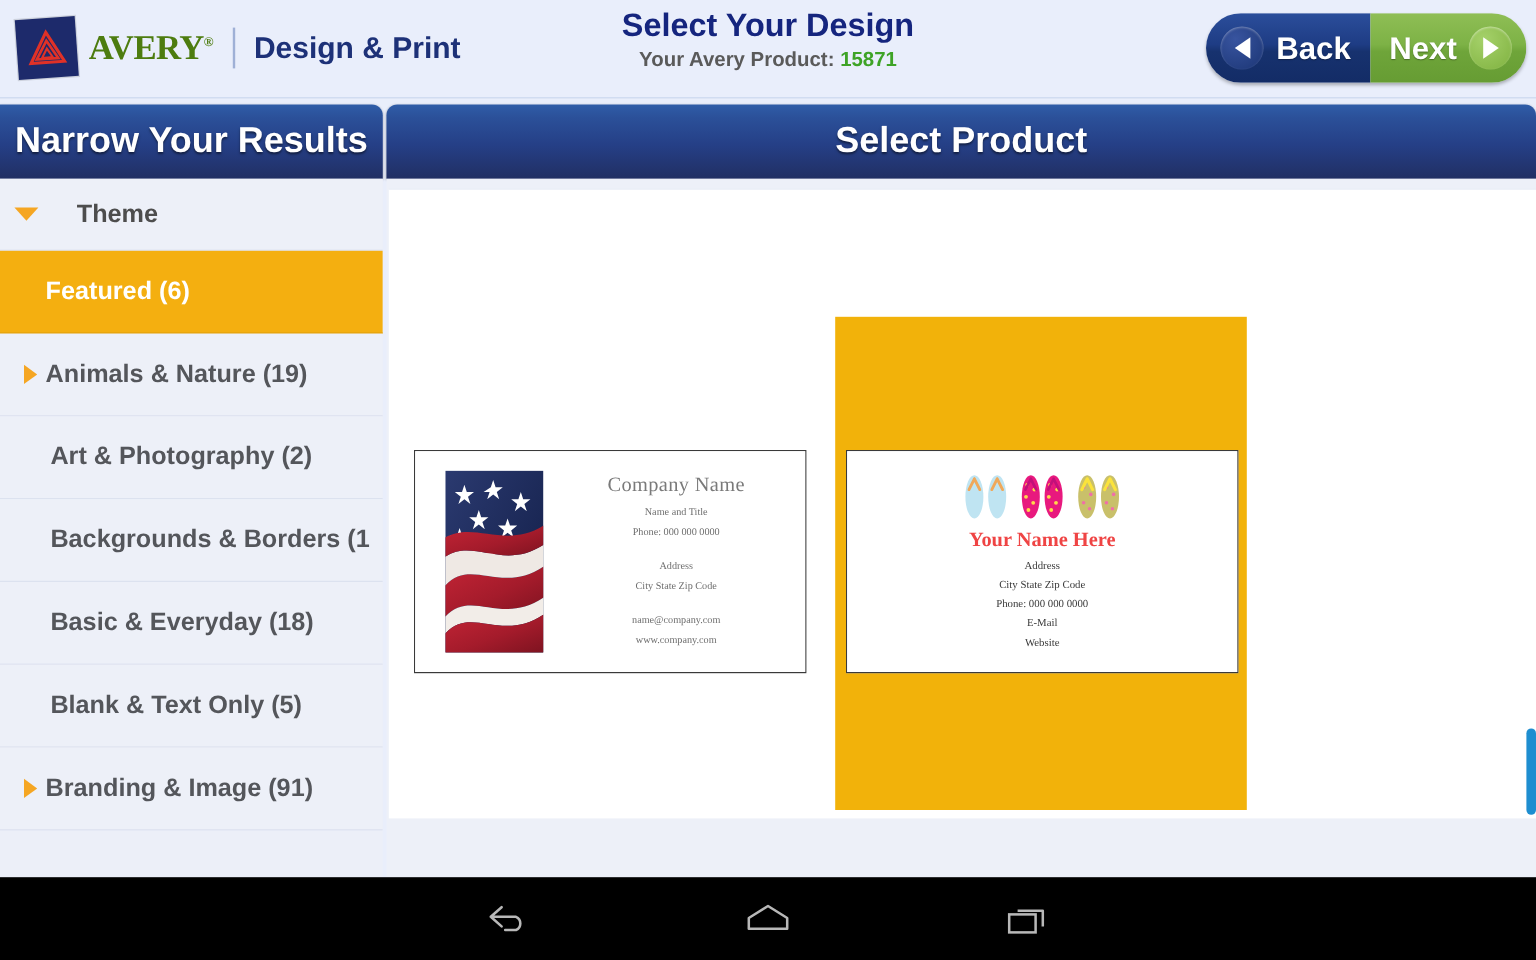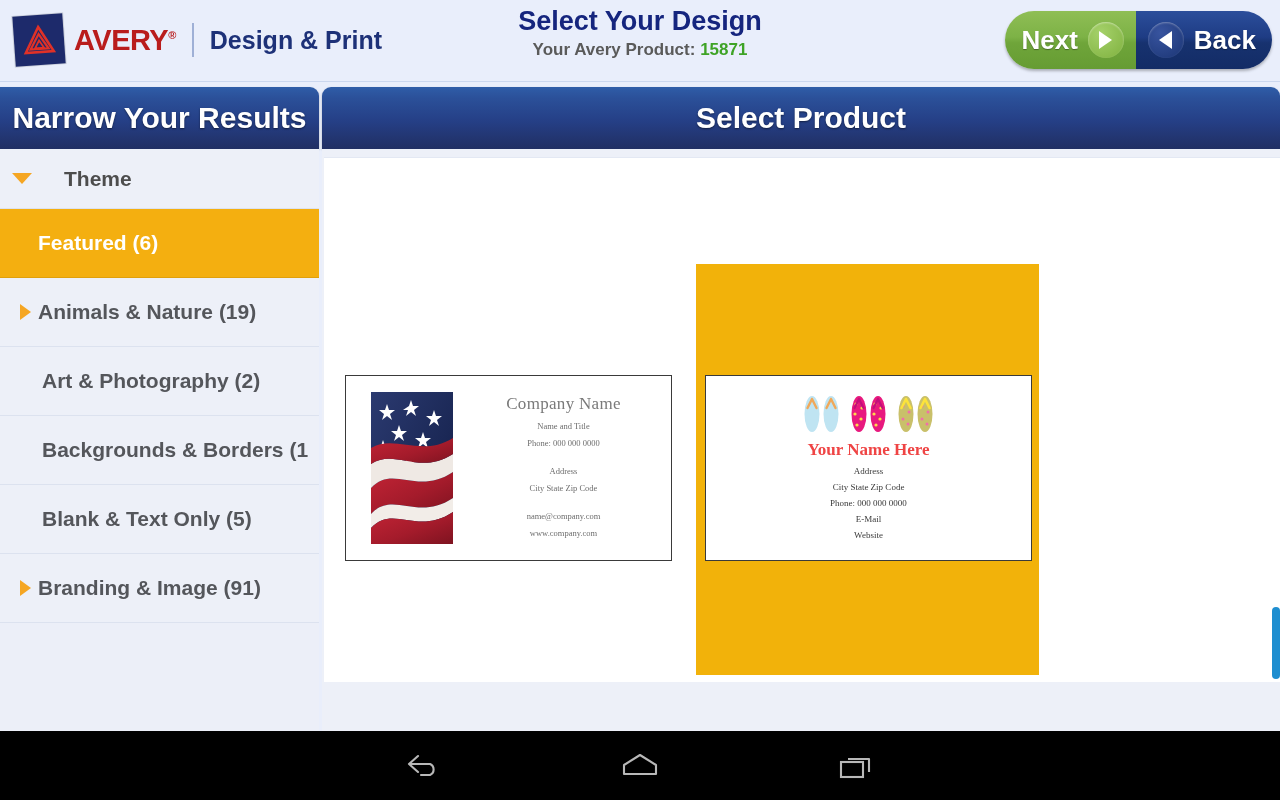--- a/index.html
+++ b/index.html
@@ -23,23 +23,23 @@
   
   #brand { position:absolute; left:14px; top:10px; display:flex; align-items:center; height:60px; }
   .logo-mark {
     width:50px; height:50px; background:#1D2A6B;
     transform:rotate(-4deg);
     display:flex; align-items:center; justify-content:center;
     box-shadow:0 0 0 1px rgba(0,0,0,.12);
   }
   .logo-mark svg { display:block; }
   .wordmark {
-    font-size:29px; font-weight:bold; color:#b91c1c;
+    font-size:29px; font-weight:bold; color:#4d7c0f;
     letter-spacing:-0.5px; margin-left:10px; line-height:1;
-    font-family:Liberation Sans, sans-serif;
+    font-family:Liberation Serif, serif;
   }
   .wordmark sup { font-size:11px; vertical-align:super; }
   .vdiv { width:2px; height:34px; background:#9FB0D6; margin:0 16px; }
   .tagline { font-size:25px; font-weight:bold; color:#1D3178; line-height:1; }
 
   
   #titleblock { position:absolute; left:0; right:0; top:6px; text-align:center; pointer-events:none; }
   #maintitle { font-size:27px; font-weight:bold; color:#15257E; line-height:1.15; }
   #subtitle { font-size:17px; font-weight:bold; color:#5A5A5A; margin-top:3px; }
   #subtitle .prodnum { color:#3EA326; }
@@ -174,32 +174,32 @@
 
     <div id="titleblock">
       <div id="maintitle">Select Your Design</div>
       <div id="subtitle">
         <span>Your Avery Product:</span>
         <span class="prodnum">15871</span>
       </div>
     </div>
 
     <div id="navbtns">
+      <div class="navbtn" id="backbtn">
+        <span class="circ">
+            <span class="tri-l"></span>
+          </span>
+        <span class="lbl">Back</span>
+      </div>
       <div class="navbtn" id="nextbtn">
         <span class="lbl">Next</span>
         <span class="circ">
             <span class="tri-r"></span>
           </span>
       </div>
-      <div class="navbtn" id="backbtn">
-        <span class="circ">
-            <span class="tri-l"></span>
-          </span>
-        <span class="lbl">Back</span>
-      </div>
     </div>
   </div>
 
   <div id="sidebar">
     <div class="panelhead">
       <span class="ptitle">Narrow Your Results</span>
     </div>
     <div id="sidelist">
 
       <div class="theme-head">
@@ -222,20 +222,24 @@
       <div class="side-item indent">
         <span class="caretbox"></span>
         <span class="ilabel">Art &amp; Photography  (2)</span>
       </div>
 
       <div class="side-item indent">
         <span class="caretbox"></span>
         <span class="ilabel">Backgrounds &amp; Borders  (1</span>
       </div>
 
+      <div class="side-item indent">
+        <span class="caretbox"></span>
+        <span class="ilabel">Basic &amp; Everyday  (18)</span>
+      </div>
 
       <div class="side-item indent">
         <span class="caretbox"></span>
         <span class="ilabel">Blank &amp; Text Only  (5)</span>
       </div>
 
       <div class="side-item">
         <span class="caretbox">
             <span class="caret-right"></span>
           </span>

